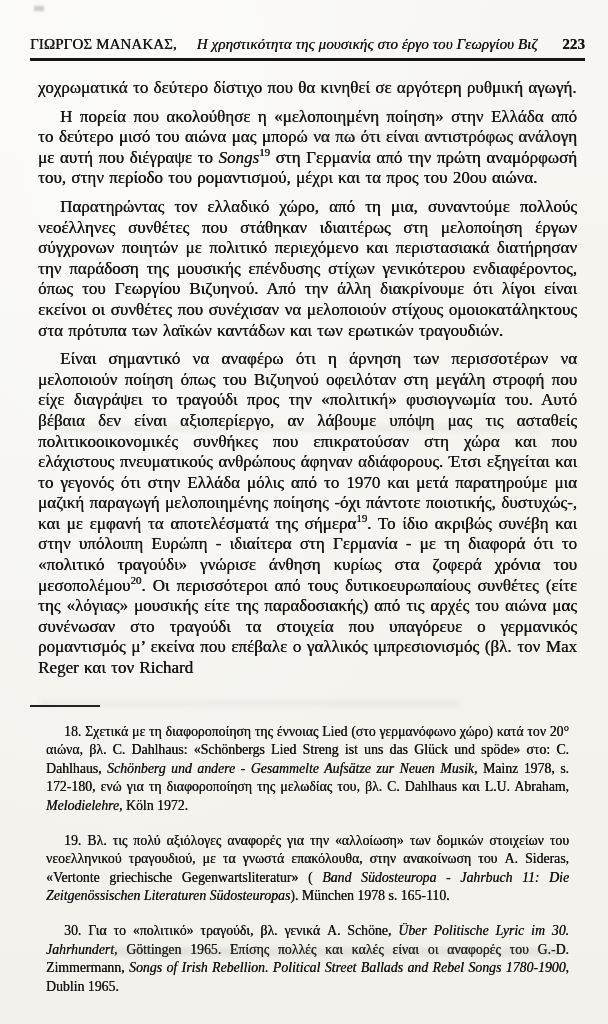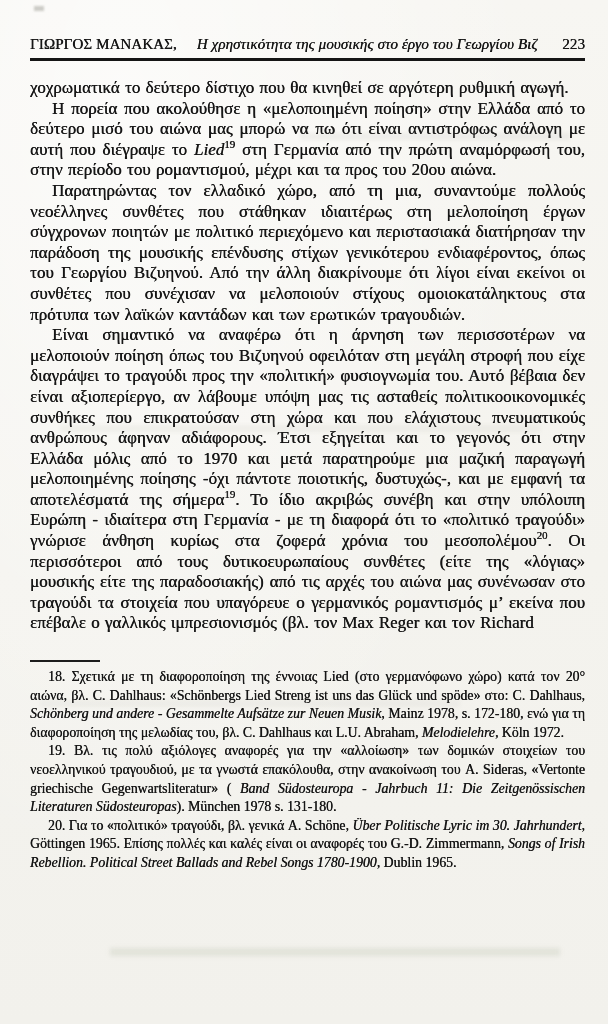--- a/index.html
+++ b/index.html
@@ -37,39 +37,39 @@
   .header .author {
     font-style: normal;
     margin-right: 20px;
   }
   .header .title {
     font-style: italic;
     margin-right: auto;
     overflow: hidden;
   }
   .header .pagenum {
-    font-weight: normal;
+    font-weight: bold;
     margin-left: 24px;
   }
   .header-rule {
     height: 0;
     border-top: 3px solid #151515;
     margin-top: 5px;
   }
   
   .body-text {
     margin-top: 17px;
     font-size: 17px;
     line-height: 20.6px;
     text-align: justify;
     text-shadow: 0.35px 0 0 #1c1c1c;
     word-spacing: 1px;
   }
   .body-text p {
-    margin: 0;
+    margin: 8px;
   }
   .body-text p.indent {
     text-indent: 22px;
   }
   .body-text sup, .footnotes sup {
     font-size: 64%;
     line-height: 0;
     vertical-align: super;
   }
   
@@ -80,21 +80,21 @@
     margin-top: 26px;
   }
   .footnotes {
     margin-top: 6px;
     font-size: 13.8px;
     line-height: 18.6px;
     text-align: justify;
     text-shadow: 0.3px 0 0 #1c1c1c;
   }
   .footnotes p {
-    margin: 0;
+    margin: 16px;
     text-indent: 18px;
   }
   
   .artifact {
     position: absolute;
     pointer-events: none;
     filter: blur(2px);
   }
   .a1 { top: 133px; left: 300px; width: 270px; height: 7px; background: rgba(150,150,135,0.10); }
   .a2 { top: 425px; left: 60px;  width: 480px; height: 7px; background: rgba(150,150,135,0.09); }
@@ -109,31 +109,31 @@
 
   <div class="header">
     <span class="author">ΓΙΩΡΓΟΣ ΜΑΝΑΚΑΣ,</span>
     <span class="title">Η χρηστικότητα της μουσικής στο έργο του Γεωργίου Βιζυηνού</span>
     <span class="pagenum">223</span>
   </div>
   <div class="header-rule"></div>
 
   <div class="body-text">
     <p><span>χοχρωματικά το δεύτερο δίστιχο που θα κινηθεί σε αργότερη ρυθμική αγωγή.</span></p>
-    <p class="indent"><span>Η πορεία που ακολούθησε η «μελοποιημένη ποίηση» στην Ελλάδα από το δεύτερο μισό του αιώνα μας μπορώ να πω ότι είναι αντιστρόφως ανάλογη με αυτή που διέγραψε το </span><i>Lied</i><sup>19</sup><span> στη Γερμανία από την πρώτη αναμόρφωσή του, στην περίοδο του ρομαντισμού, μέχρι και τα προς του 20ου αιώνα.</span></p>
+    <p class="indent"><span>Η πορεία που ακολούθησε η «μελοποιημένη ποίηση» στην Ελλάδα από το δεύτερο μισό του αιώνα μας μπορώ να πω ότι είναι αντιστρόφως ανάλογη με αυτή που διέγραψε το </span><i>Songs</i><sup>19</sup><span> στη Γερμανία από την πρώτη αναμόρφωσή του, στην περίοδο του ρομαντισμού, μέχρι και τα προς του 20ου αιώνα.</span></p>
     <p class="indent"><span>Παρατηρώντας τον ελλαδικό χώρο, από τη μια, συναντούμε πολλούς νεοέλληνες συνθέτες που στάθηκαν ιδιαιτέρως στη μελοποίηση έργων σύγχρονων ποιητών με πολιτικό περιεχόμενο και περιστασιακά διατήρησαν την παράδοση της μουσικής επένδυσης στίχων γενικότερου ενδιαφέροντος, όπως του Γεωργίου Βιζυηνού. Από την άλλη διακρίνουμε ότι λίγοι είναι εκείνοι οι συνθέτες που συνέχισαν να μελοποιούν στίχους ομοιοκατάληκτους στα πρότυπα των λαϊκών καντάδων και των ερωτικών τραγουδιών.</span></p>
     <p class="indent"><span>Είναι σημαντικό να αναφέρω ότι η άρνηση των περισσοτέρων να μελοποιούν ποίηση όπως του Βιζυηνού οφειλόταν στη μεγάλη στροφή που είχε διαγράψει το τραγούδι προς την «πολιτική» φυσιογνωμία του. Αυτό βέβαια δεν είναι αξιοπερίεργο, αν λάβουμε υπόψη μας τις ασταθείς πολιτικοοικονομικές συνθήκες που επικρατούσαν στη χώρα και που ελάχιστους πνευματικούς ανθρώπους άφηναν αδιάφορους. Έτσι εξηγείται και το γεγονός ότι στην Ελλάδα μόλις από το 1970 και μετά παρατηρούμε μια μαζική παραγωγή μελοποιημένης ποίησης -όχι πάντοτε ποιοτικής, δυστυχώς-, και με εμφανή τα αποτελέσματά της σήμερα</span><sup>19</sup><span>. Το ίδιο ακριβώς συνέβη και στην υπόλοιπη Ευρώπη - ιδιαίτερα στη Γερμανία - με τη διαφορά ότι το «πολιτικό τραγούδι» γνώρισε άνθηση κυρίως στα ζοφερά χρόνια του μεσοπολέμου</span><sup>20</sup><span>. Οι περισσότεροι από τους δυτικοευρωπαίους συνθέτες (είτε της «λόγιας» μουσικής είτε της παραδοσιακής) από τις αρχές του αιώνα μας συνένωσαν στο τραγούδι τα στοιχεία που υπαγόρευε ο γερμανικός ρομαντισμός μ’ εκείνα που επέβαλε ο γαλλικός ιμπρεσιονισμός (βλ. τον Max Reger  και τον Richard</span></p>
   </div>
 
   <div class="fn-rule"></div>
 
   <div class="footnotes">
     <p><span>18. Σχετικά με τη διαφοροποίηση της έννοιας Lied (στο γερμανόφωνο χώρο) κατά τον 20° αιώνα, βλ. C. Dahlhaus: «Schönbergs Lied Streng ist uns das Glück und spöde» στο: C. Dahlhaus, </span><i>Schönberg und andere - Gesammelte Aufsätze zur Neuen Musik</i><span>, Mainz 1978, s. 172-180, ενώ για τη διαφοροποίηση της μελωδίας του, βλ. C. Dahlhaus και L.U. Abraham, </span><i>Melodielehre</i><span>, Köln 1972.</span></p>
-    <p><span>19. Βλ. τις πολύ αξιόλογες αναφορές για την «αλλοίωση» των δομικών στοιχείων του νεοελληνικού τραγουδιού, με τα γνωστά επακόλουθα, στην ανακοίνωση του A. Sideras, «Vertonte griechische Gegenwartsliteratur» ( </span><i>Band Südosteuropa - Jahrbuch 11: Die Zeitgenössischen Literaturen Südosteuropas</i><span>). München 1978 s. 131-180.</span></p>
-    <p><span>20. Για το «πολιτικό» τραγούδι, βλ. γενικά A. Schöne, </span><i>Über Politische Lyric im 30. Jahrhundert</i><span>, Göttingen 1965. Επίσης πολλές και καλές είναι οι αναφορές του G.-D. Zimmermann, </span><i>Songs of Irish Rebellion. Political Street Ballads and Rebel Songs 1780-1900</i><span>, Dublin 1965.</span></p>
+    <p><span>19. Βλ. τις πολύ αξιόλογες αναφορές για την «αλλοίωση» των δομικών στοιχείων του νεοελληνικού τραγουδιού, με τα γνωστά επακόλουθα, στην ανακοίνωση του A. Sideras, «Vertonte griechische Gegenwartsliteratur» ( </span><i>Band Südosteuropa - Jahrbuch 11: Die Zeitgenössischen Literaturen Südosteuropas</i><span>). München 1978 s. 165-110.</span></p>
+    <p><span>30. Για το «πολιτικό» τραγούδι, βλ. γενικά A. Schöne, </span><i>Über Politische Lyric im 30. Jahrhundert</i><span>, Göttingen 1965. Επίσης πολλές και καλές είναι οι αναφορές του G.-D. Zimmermann, </span><i>Songs of Irish Rebellion. Political Street Ballads and Rebel Songs 1780-1900</i><span>, Dublin 1965.</span></p>
   </div>
 
   <div class="artifact a1"></div>
   <div class="artifact a2"></div>
   <div class="artifact a3"></div>
   <div class="artifact a4"></div>
   <div class="artifact a5"></div>
 
 </div>
 

